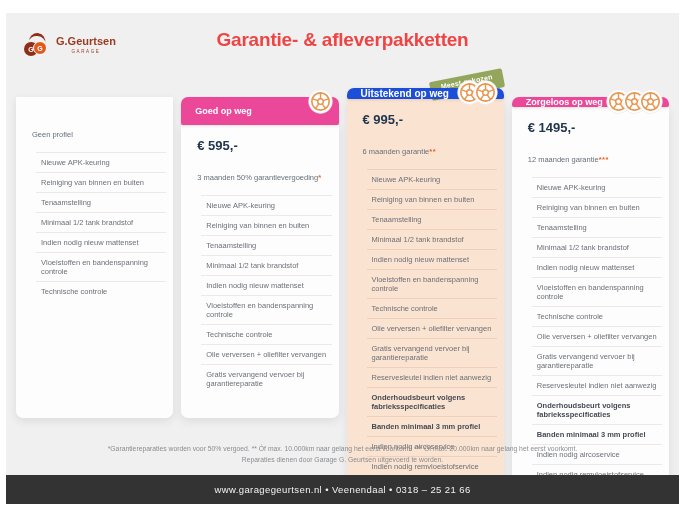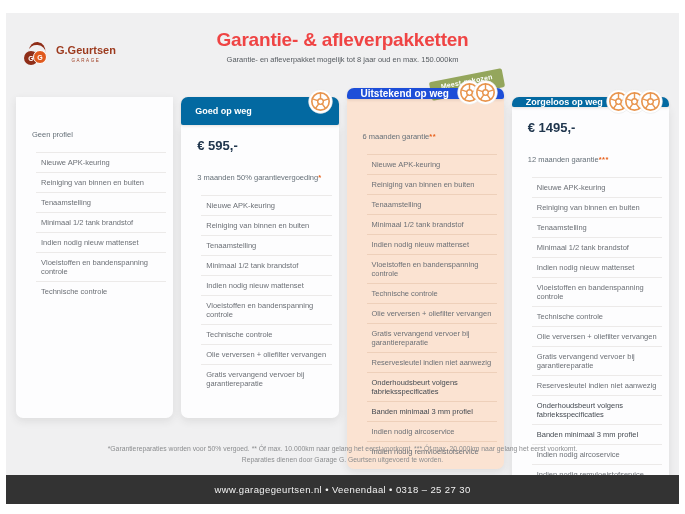--- a/index.html
+++ b/index.html
@@ -8,55 +8,55 @@
     font-family: "Liberation Sans", sans-serif;
     background:#ffffff;
     position:relative;
     overflow:hidden;
   }
   .canvas {
     position:absolute; left:6px; right:6px; top:13px; height:491px;
     background:#f0f0f1;
   }
   
-  .brand { position:absolute; left:24px; top:41px; display:flex; align-items:flex-start; gap:5px; }
+  .brand { position:absolute; left:24px; top:32px; display:flex; align-items:flex-start; gap:5px; }
   .monogram { position:relative; width:27px; height:25px; }
   .mg-swoosh { position:absolute; left:5px; top:1px; width:17px; height:10px;
     border-top:3px solid #8f2e18; border-radius:50% 50% 0 0 / 100% 100% 0 0; transform:rotate(6deg); }
   .mg-circle { position:absolute; width:14px; height:14px; border-radius:50%;
     color:#fff; font-size:7px; font-weight:bold; display:flex; align-items:center; justify-content:center; }
   .mg-dark { left:0; top:10px; background:#8f2e18; z-index:1; }
   .mg-orange { left:9px; top:9px; background:#e05a1e; z-index:2; border:1px solid #fff; }
   .brand-text { padding-top:4px; }
   .brand-name { font-size:11px; font-weight:bold; color:#9c3a1e; line-height:1; }
   .brand-sub { font-size:4.5px; letter-spacing:1.6px; color:#9c3a1e; margin-top:2px; text-align:center; }
   
   .head { position:absolute; top:29px; left:0; right:0; text-align:center; }
   .title { font-size:19px; font-weight:bold; color:#ef4444; letter-spacing:-0.2px; }
   .subtitle { margin-top:4px; font-size:7.5px; color:#565b60; }
   
   .columns { position:absolute; left:16px; right:16px; top:97px; height:321px;
     display:flex; gap:8px; align-items:stretch; }
   .package { flex:1; display:flex; flex-direction:column; position:relative; }
-  .pkg-header { height:28px; border-radius:7px 7px 2px 2px; background:#0369a1;
+  .pkg-header { height:28px; border-radius:7px 7px 2px 2px; background:#ec4899;
     color:#fff; font-weight:bold; font-size:9px; display:flex; align-items:center;
     padding:0 14px; position:relative; z-index:2; box-shadow:0 1px 3px rgba(80,50,20,.15); }
   .pkg-body { flex:1; background:#fdfdfe; border-radius:0 0 7px 7px;
     box-shadow:0 3px 8px rgba(50,50,50,.10); padding-top:13px; }
   .package.highlighted { margin-top:-9px; margin-bottom:-13px; }
   .package.highlighted .pkg-header { height:36px; background:#1d4ed8; font-size:10px; }
   .package.highlighted .pkg-body { background:#fbe3d2; }
   .price { font-size:13px; font-weight:bold; color:#21374e; padding:0 10px 0 16px; }
   .guarantee { font-size:7.5px; color:#667078; margin:20px 16px 9px; }
   .ast { color:#e8611c; font-weight:bold; letter-spacing:.5px; }
   ul.items { list-style:none; padding:4px 7px 8px 0; }
   ul.items li { margin-left:20px; padding:5px 4px 5px 5px; border-top:1px solid rgba(90,70,50,.10);
     font-size:7.5px; color:#6c7076; }
   .package.highlighted ul.items li { border-top-color: rgba(160,90,40,.14); }
-  ul.items li.bold { font-weight:normal; color:#454b52; }
+  ul.items li.bold { font-weight:bold; color:#454b52; }
   
   .badges { position:absolute; top:-8px; right:6px; display:flex; z-index:3; }
   .badges svg { width:25px; height:25px; margin-left:-9px; }
   
   .ribbon { position:absolute; top:-13px; right:-1px; z-index:1; background:#94a65c; color:#fff;
     font-size:7px; font-weight:bold; padding:3px 11px 9px; transform:rotate(-11deg);
     border-radius:2px; letter-spacing:.2px; }
   
   .footnote { position:absolute; left:40px; right:40px; top:444px; text-align:center;
     font-size:6.8px; color:#8b8d8f; line-height:1.6; }
@@ -77,21 +77,20 @@
     <span class="mg-circle mg-orange">G</span>
   </div>
   <div class="brand-text">
     <div class="brand-name">G.Geurtsen</div>
     <div class="brand-sub">GARAGE</div>
   </div>
 </div>
 
 <div class="head">
   <div class="title">Garantie- &amp; afleverpakketten</div>
-  <div class="subtitle">Garantie- en afleverpakket mogelijk tot 8 jaar oud en max. 150.000km</div>
 </div>
 
 <div class="columns">
 
   <section class="package">
     <div class="pkg-body">
       <div class="guarantee"><span>Geen profiel</span><span class="ast"></span></div>
       <ul class="items">
           <li>Nieuwe APK-keuring</li>
           <li>Reiniging van binnen en buiten</li>
@@ -164,20 +163,21 @@
               <line x1="15" y1="11.4" x2="15" y2="5"></line>
               <line x1="18.4" y1="13.9" x2="24.5" y2="11.9"></line>
               <line x1="17.1" y1="17.9" x2="20.9" y2="23.1"></line>
               <line x1="12.9" y1="17.9" x2="9.1" y2="23.1"></line>
               <line x1="11.6" y1="13.9" x2="5.5" y2="11.9"></line>
             </g>
           </svg>
         </div>
     </header>
     <div class="pkg-body">
+      <div class="price">€ 995,-</div>
       <div class="guarantee"><span>6 maanden garantie</span><span class="ast">**</span></div>
       <ul class="items">
           <li>Nieuwe APK-keuring</li>
           <li>Reiniging van binnen en buiten</li>
           <li>Tenaamstelling</li>
           <li>Minimaal 1/2 tank brandstof</li>
           <li>Indien nodig nieuw mattenset</li>
           <li>Vloeistoffen en bandenspanning controle</li>
           <li>Technische controle</li>
           <li>Olie verversen + oliefilter vervangen</li>
@@ -256,14 +256,14 @@
   </section>
 
 </div>
 
 <div class="footnote">
   <div>*Garantiereparaties worden voor 50% vergoed. ** Óf max. 10.000km naar gelang het eerst voorkomt. *** Óf max. 20.000km naar gelang het eerst voorkomt.</div>
   <div>Reparaties dienen door Garage G. Geurtsen uitgevoerd te worden.</div>
 </div>
 
 <div class="footer-bar">
-  <span>www.garagegeurtsen.nl • Veenendaal • 0318 – 25 27 30</span>
+  <span>www.garagegeurtsen.nl • Veenendaal • 0318 – 25 21 66</span>
 </div>
 
 </body></html>

